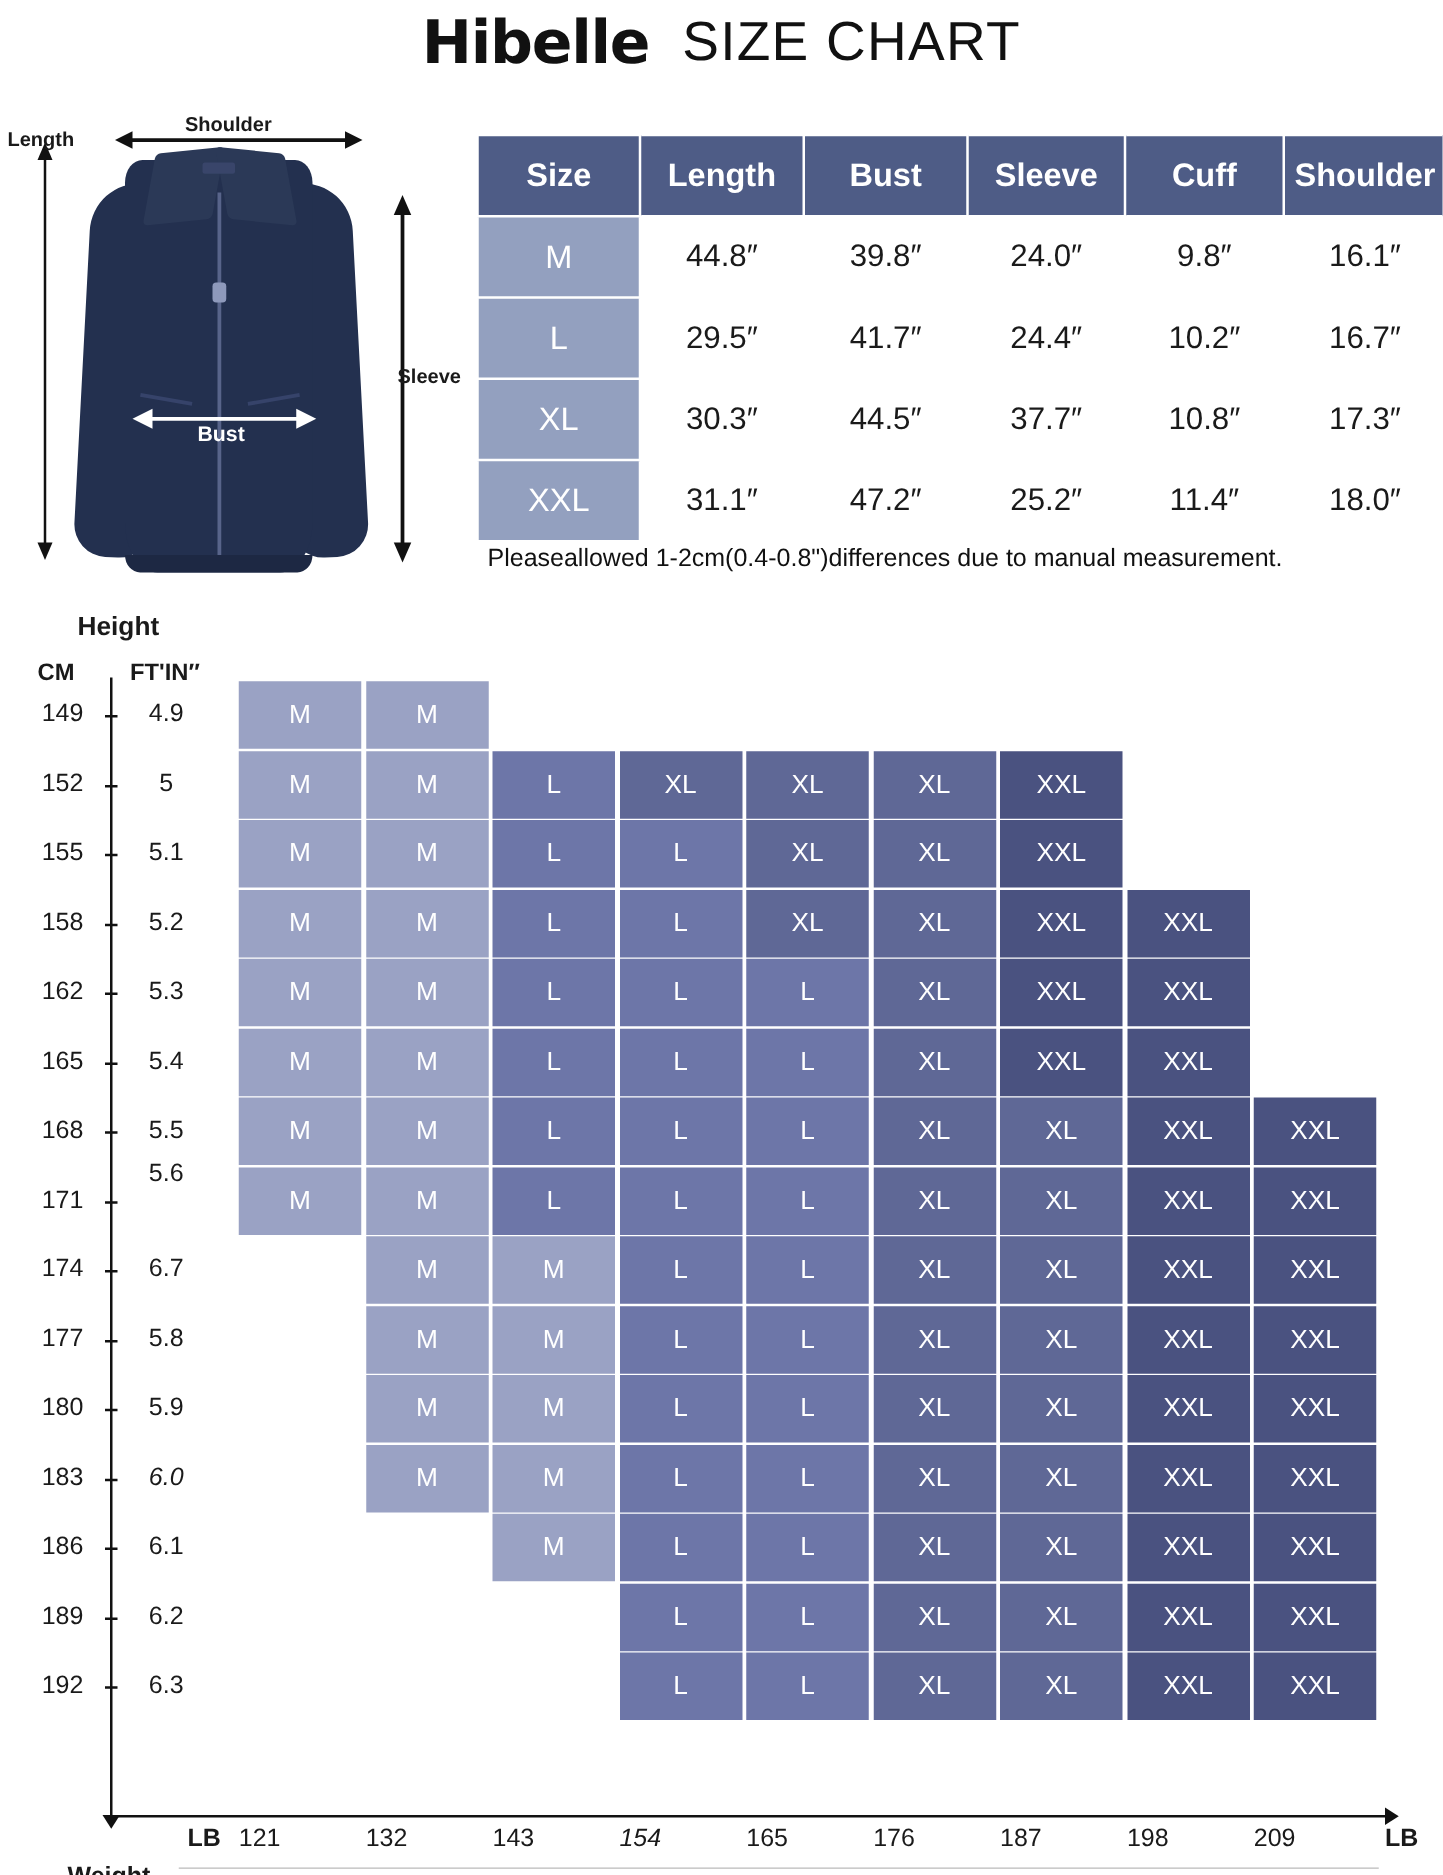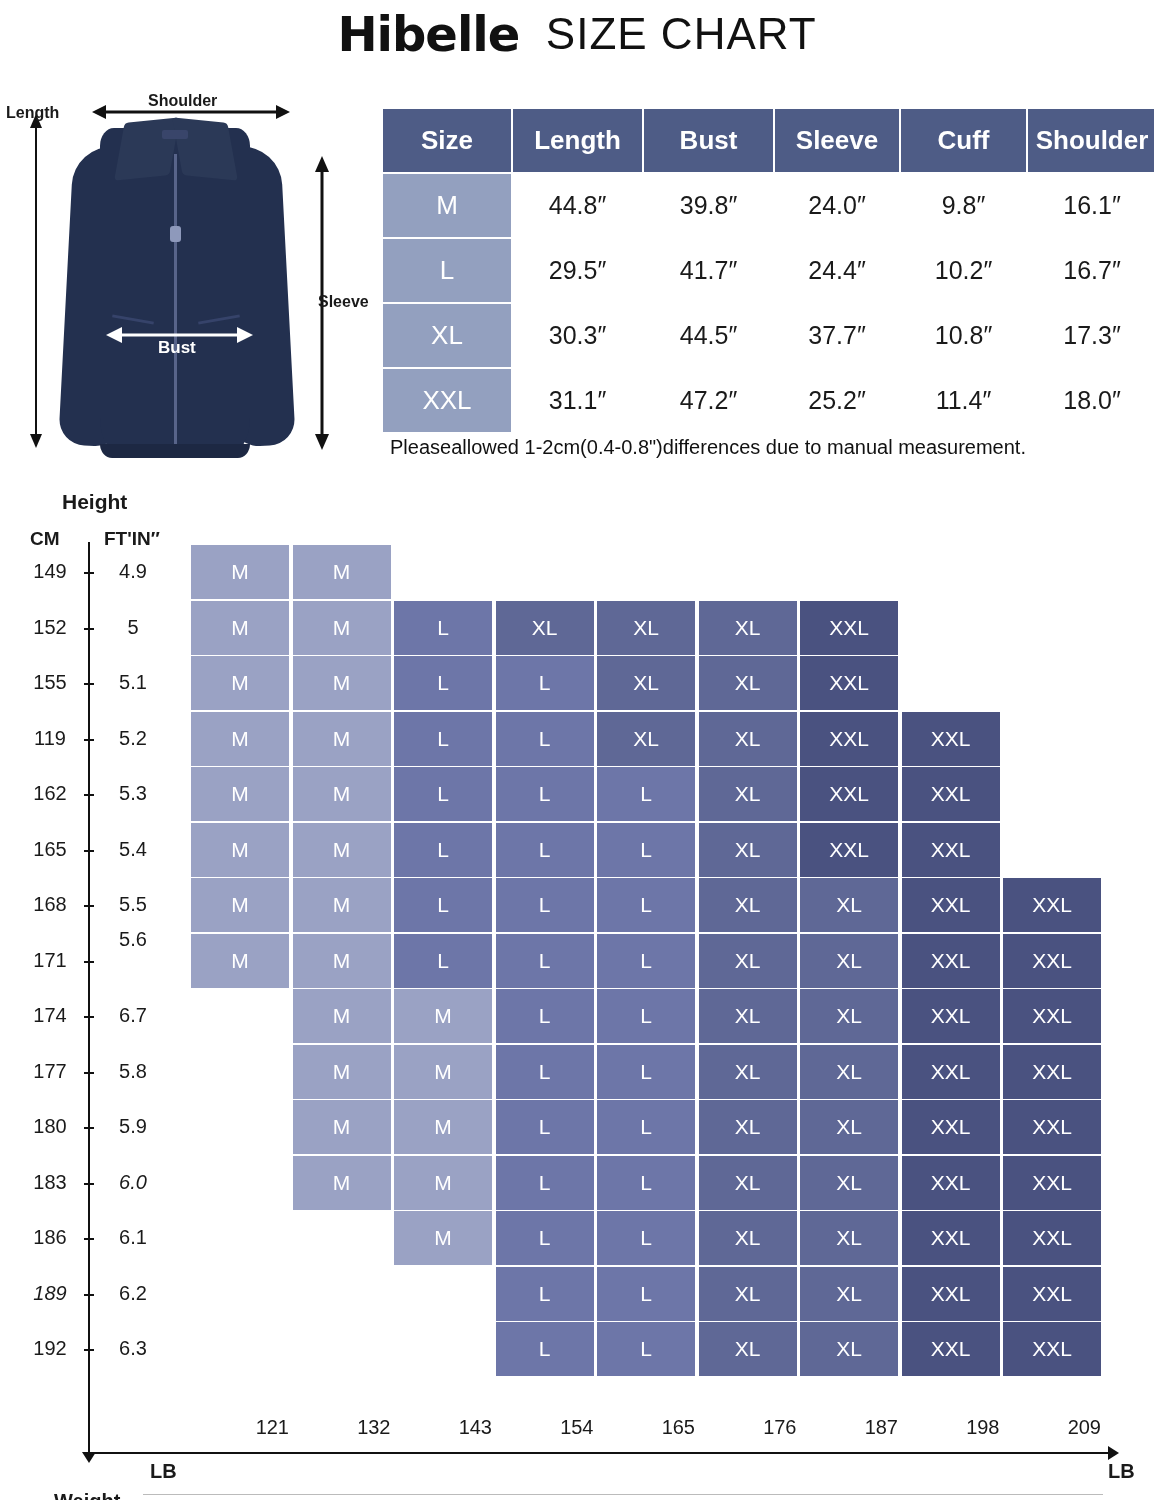--- a/index.html
+++ b/index.html
@@ -344,21 +344,21 @@
   }
   .weight-label {
     position: absolute;
     left: 54px;
     top: 1000px;
     font-size: 20px;
     font-weight: 700;
   }
   .lb-head-l { position: absolute; left: 150px; top: 970px; font-size: 20px; font-weight: 700; }
   .lb-head-r { position: absolute; left: 1108px; top: 970px; font-size: 20px; font-weight: 700; }
-  .lb-val { position: absolute; top: 926px; width: 98px; text-align: right; font-size: 20px; }
+  .lb-val { position: absolute; top: 970px; width: 98px; text-align: left; font-size: 20px; }
   .kg-divider {
     position: absolute;
     left: 143px;
     top: 1004px;
     width: 960px;
     height: 1px;
     background: #bbb;
   }
 </style>
 </head>
@@ -489,21 +489,21 @@
       <div class="tick" style="top: 82px;"></div>
       <div class="cm-val" style="top: 70px;">149</div>
       <div class="ft-val" style="top: 70px;">4.9</div>
       <div class="tick" style="top: 137.5px;"></div>
       <div class="cm-val" style="top: 125.5px;">152</div>
       <div class="ft-val" style="top: 125.5px;">5</div>
       <div class="tick" style="top: 193px;"></div>
       <div class="cm-val" style="top: 181px;">155</div>
       <div class="ft-val" style="top: 181px;">5.1</div>
       <div class="tick" style="top: 248.5px;"></div>
-      <div class="cm-val" style="top: 236.5px;">119</div>
+      <div class="cm-val" style="top: 236.5px;">158</div>
       <div class="ft-val" style="top: 236.5px;">5.2</div>
       <div class="tick" style="top: 304px;"></div>
       <div class="cm-val" style="top: 292px;">162</div>
       <div class="ft-val" style="top: 292px;">5.3</div>
       <div class="tick" style="top: 359.5px;"></div>
       <div class="cm-val" style="top: 347.5px;">165</div>
       <div class="ft-val" style="top: 347.5px;">5.4</div>
       <div class="tick" style="top: 415px;"></div>
       <div class="cm-val" style="top: 403px;">168</div>
       <div class="ft-val" style="top: 403px;">5.5</div>
@@ -519,29 +519,29 @@
       <div class="tick" style="top: 637px;"></div>
       <div class="cm-val" style="top: 625px;">180</div>
       <div class="ft-val" style="top: 625px;">5.9</div>
       <div class="tick" style="top: 692.5px;"></div>
       <div class="cm-val" style="top: 680.5px;">183</div>
       <div class="ft-val" style="top: 680.5px; font-style: italic;">6.0</div>
       <div class="tick" style="top: 748px;"></div>
       <div class="cm-val" style="top: 736px;">186</div>
       <div class="ft-val" style="top: 736px;">6.1</div>
       <div class="tick" style="top: 803.5px;"></div>
-      <div class="cm-val" style="top: 791.5px; font-style: italic;">189</div>
+      <div class="cm-val" style="top: 791.5px;">189</div>
       <div class="ft-val" style="top: 791.5px;">6.2</div>
       <div class="tick" style="top: 859px;"></div>
       <div class="cm-val" style="top: 847px;">192</div>
       <div class="ft-val" style="top: 847px;">6.3</div>
       <div class="lb-val" style="left: 191px;">121</div>
       <div class="lb-val" style="left: 292.5px;">132</div>
       <div class="lb-val" style="left: 394px;">143</div>
-      <div class="lb-val" style="left: 495.5px;">154</div>
+      <div class="lb-val" style="left: 495.5px; font-style: italic;">154</div>
       <div class="lb-val" style="left: 597px;">165</div>
       <div class="lb-val" style="left: 698.5px;">176</div>
       <div class="lb-val" style="left: 800px;">187</div>
       <div class="lb-val" style="left: 901.5px;">198</div>
       <div class="lb-val" style="left: 1003px;">209</div>
       <div class="cell" style="left: 191px; top: 55px; background: rgb(154, 162, 196);">M</div>
       <div class="cell" style="left: 292.5px; top: 55px; background: rgb(154, 162, 196);">M</div>
       <div class="cell" style="left: 191px; top: 110.5px; background: rgb(154, 162, 196);">M</div>
       <div class="cell" style="left: 292.5px; top: 110.5px; background: rgb(154, 162, 196);">M</div>
       <div class="cell" style="left: 394px; top: 110.5px; background: rgb(109, 118, 168);">L</div>

